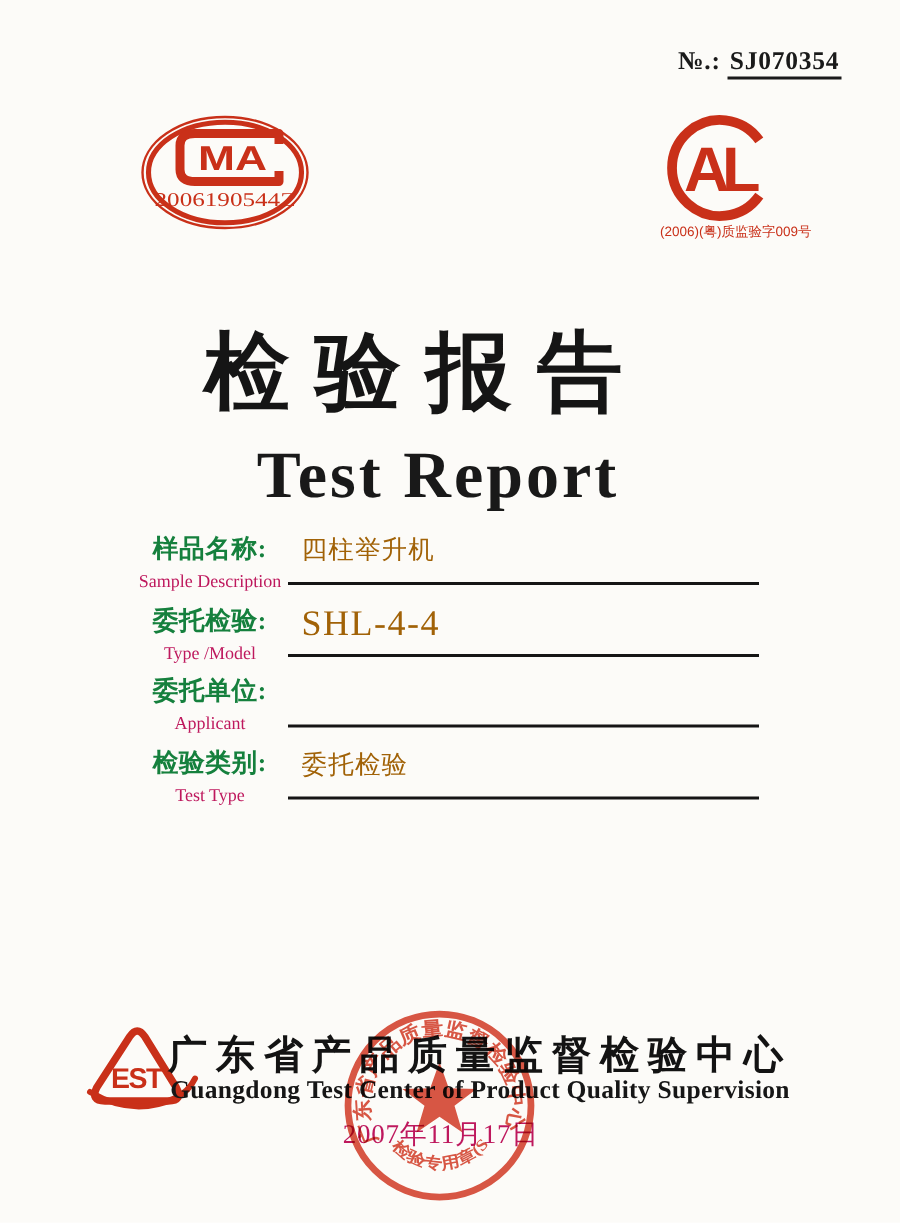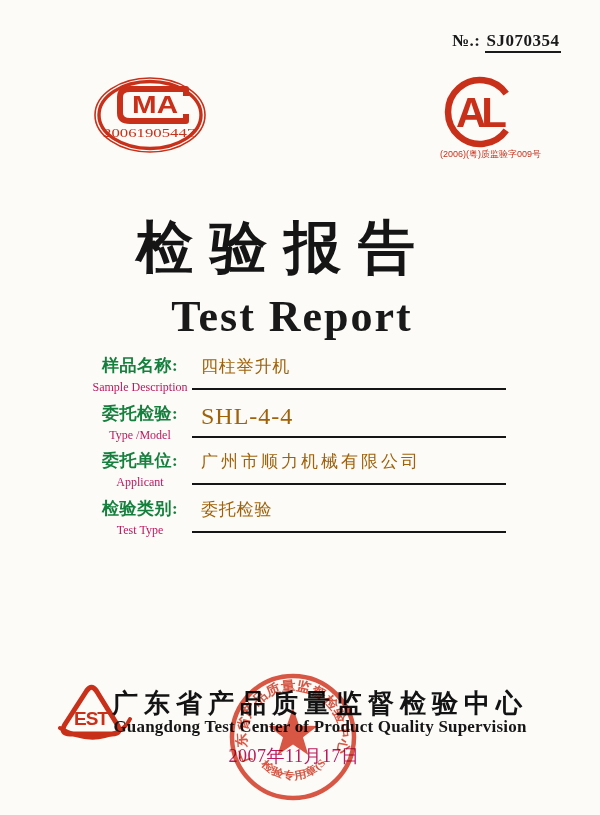--- a/index.html
+++ b/index.html
@@ -84,21 +84,20 @@
   </div>
   <div class="fvalue model">SHL-4-4</div>
   <div class="frule"></div>
 </div>
 
 <div class="row" style="top:449px">
   <div class="flabel">
     <div class="zh">委托单位:</div>
     <div class="en">Applicant</div>
   </div>
-  <div class="fvalue spaced">广州市顺力机械有限公司</div>
   <div class="frule"></div>
 </div>
 
 <div class="row" style="top:497px">
   <div class="flabel">
     <div class="zh">检验类别:</div>
     <div class="en">Test Type</div>
   </div>
   <div class="fvalue">委托检验</div>
   <div class="frule"></div>

